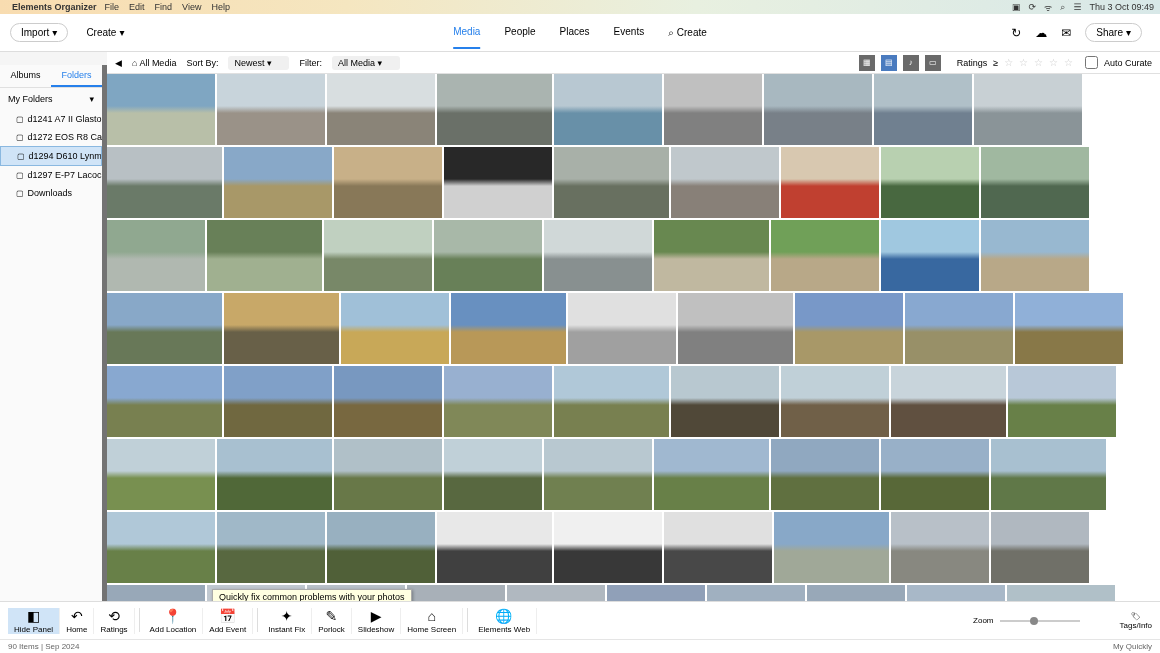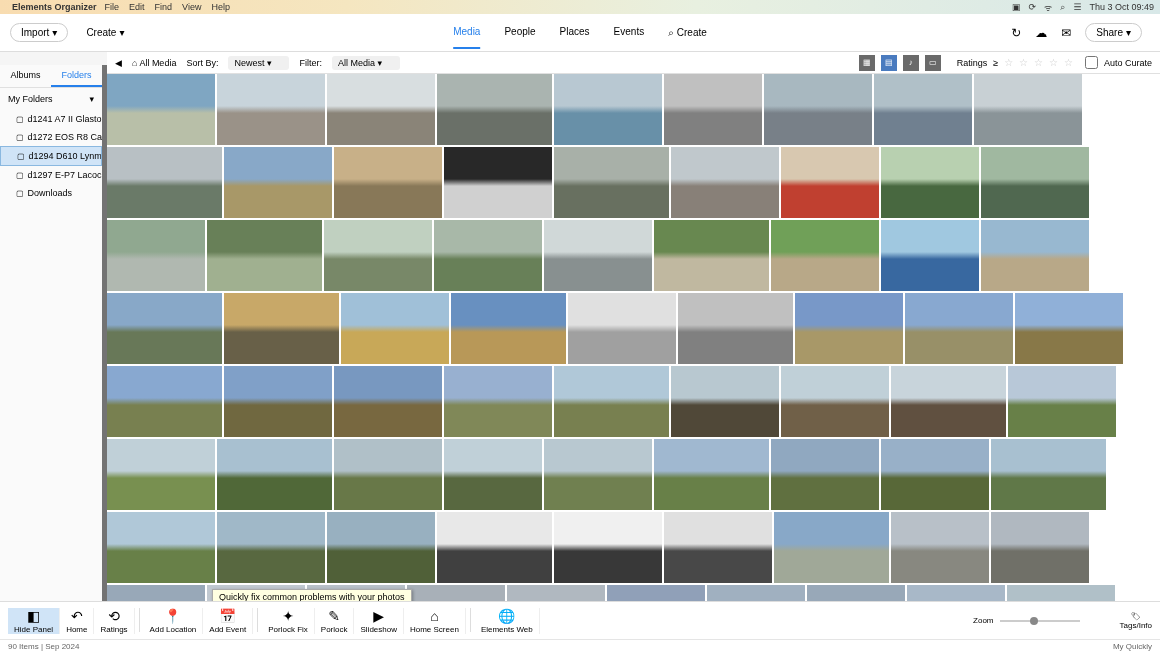--- a/index.html
+++ b/index.html
@@ -274,21 +274,21 @@
         <span class="ticon">📍</span>
         <span>Add Location</span>
       </div>
       <div class="tool">
         <span class="ticon">📅</span>
         <span>Add Event</span>
       </div>
       <div class="sep"></div>
       <div class="tool">
         <span class="ticon">✦</span>
-        <span>Porlock Fix</span>
+        <span>Instant Fix</span>
       </div>
       <div class="tool">
         <span class="ticon">✎</span>
         <span>Porlock</span>
       </div>
       <div class="tool">
         <span class="ticon">▶</span>
         <span>Slideshow</span>
       </div>
       <div class="tool">

